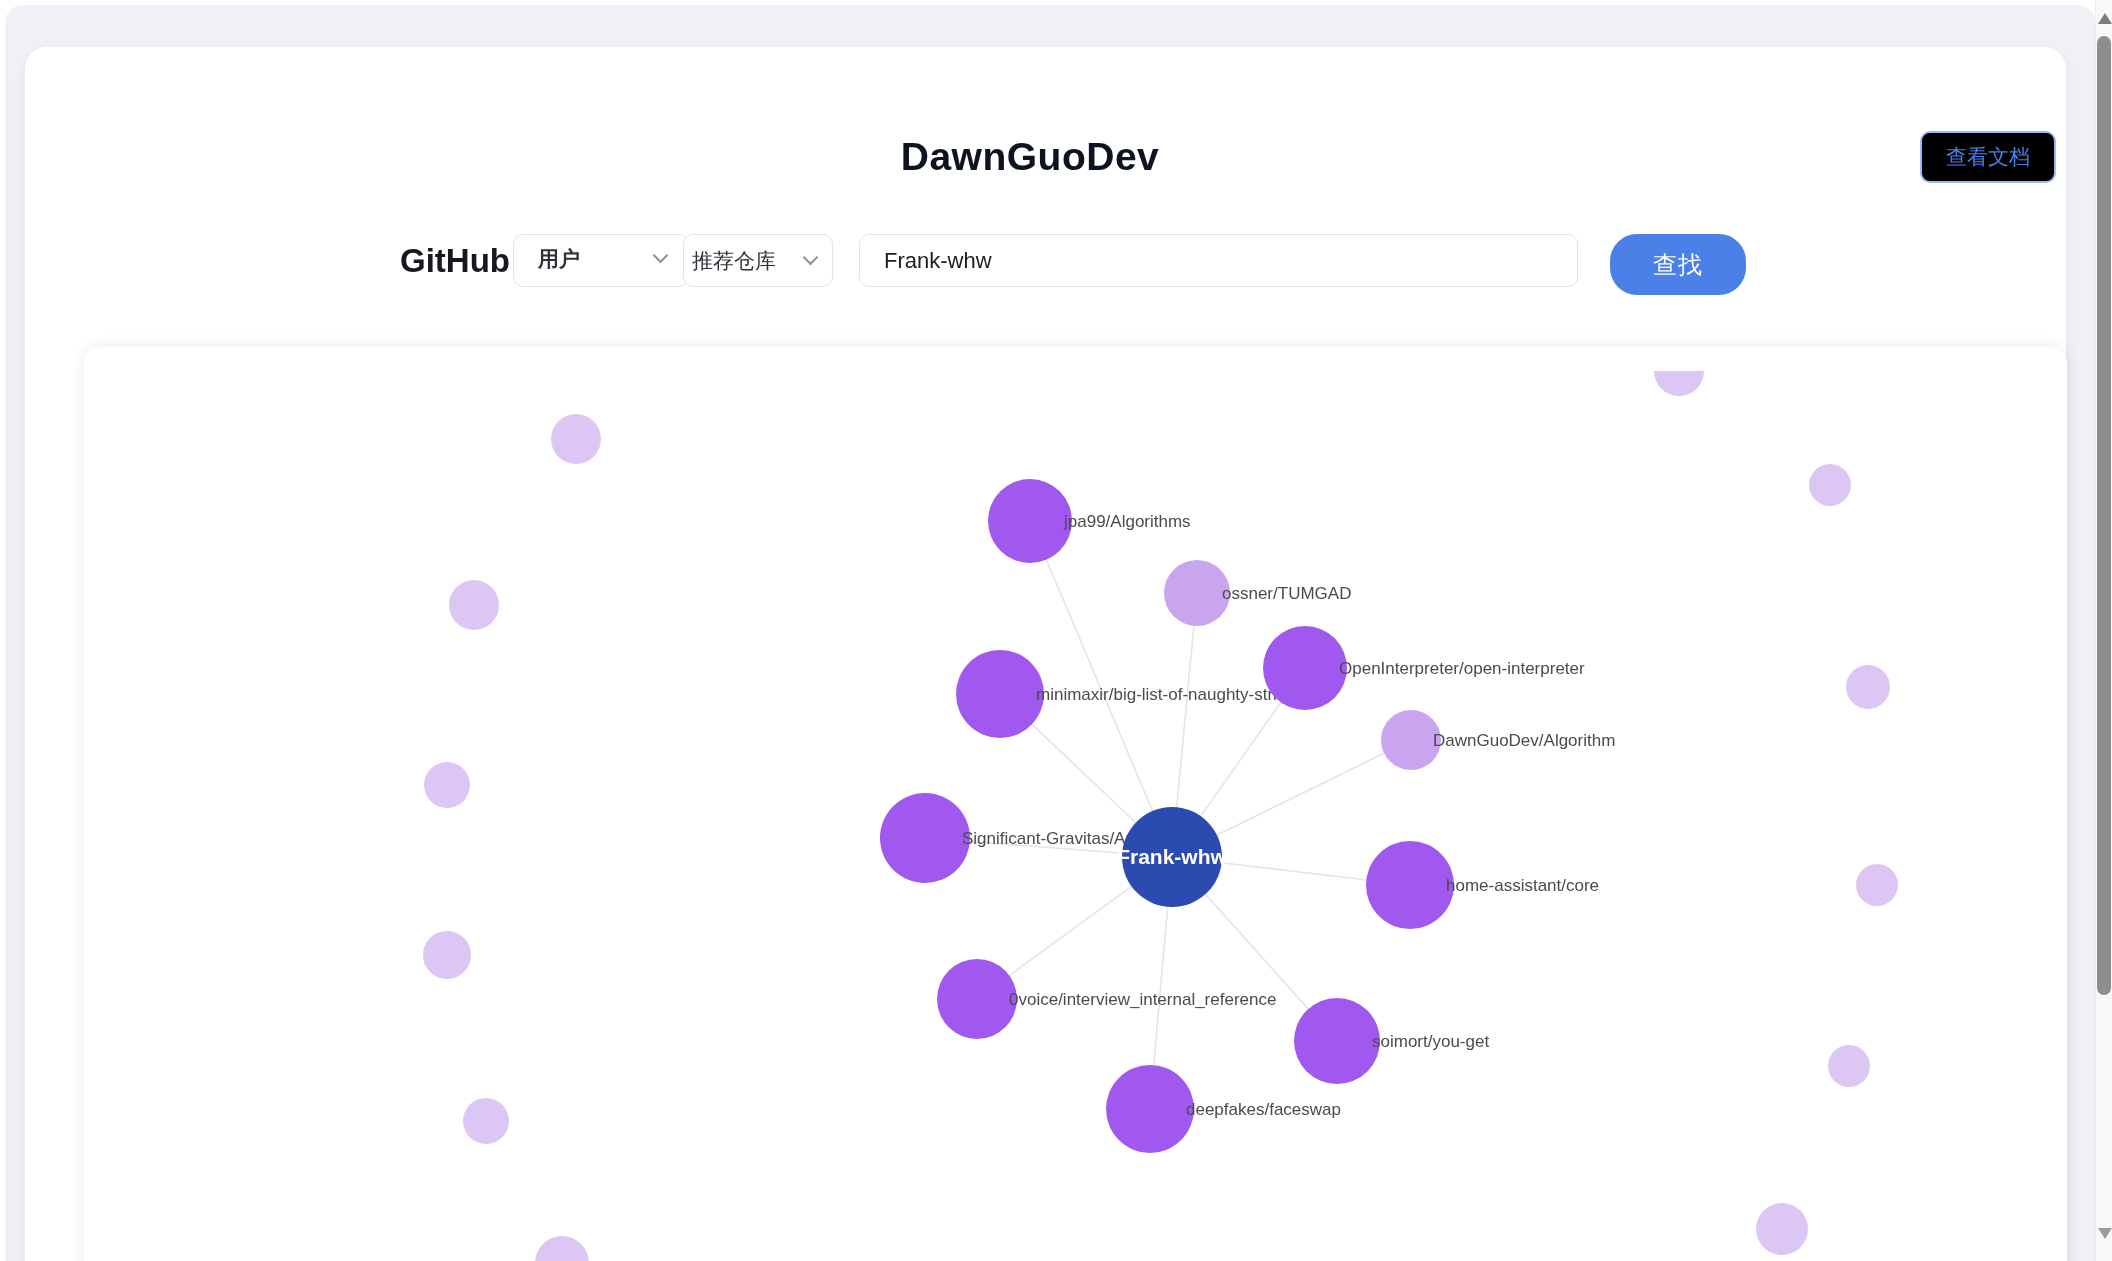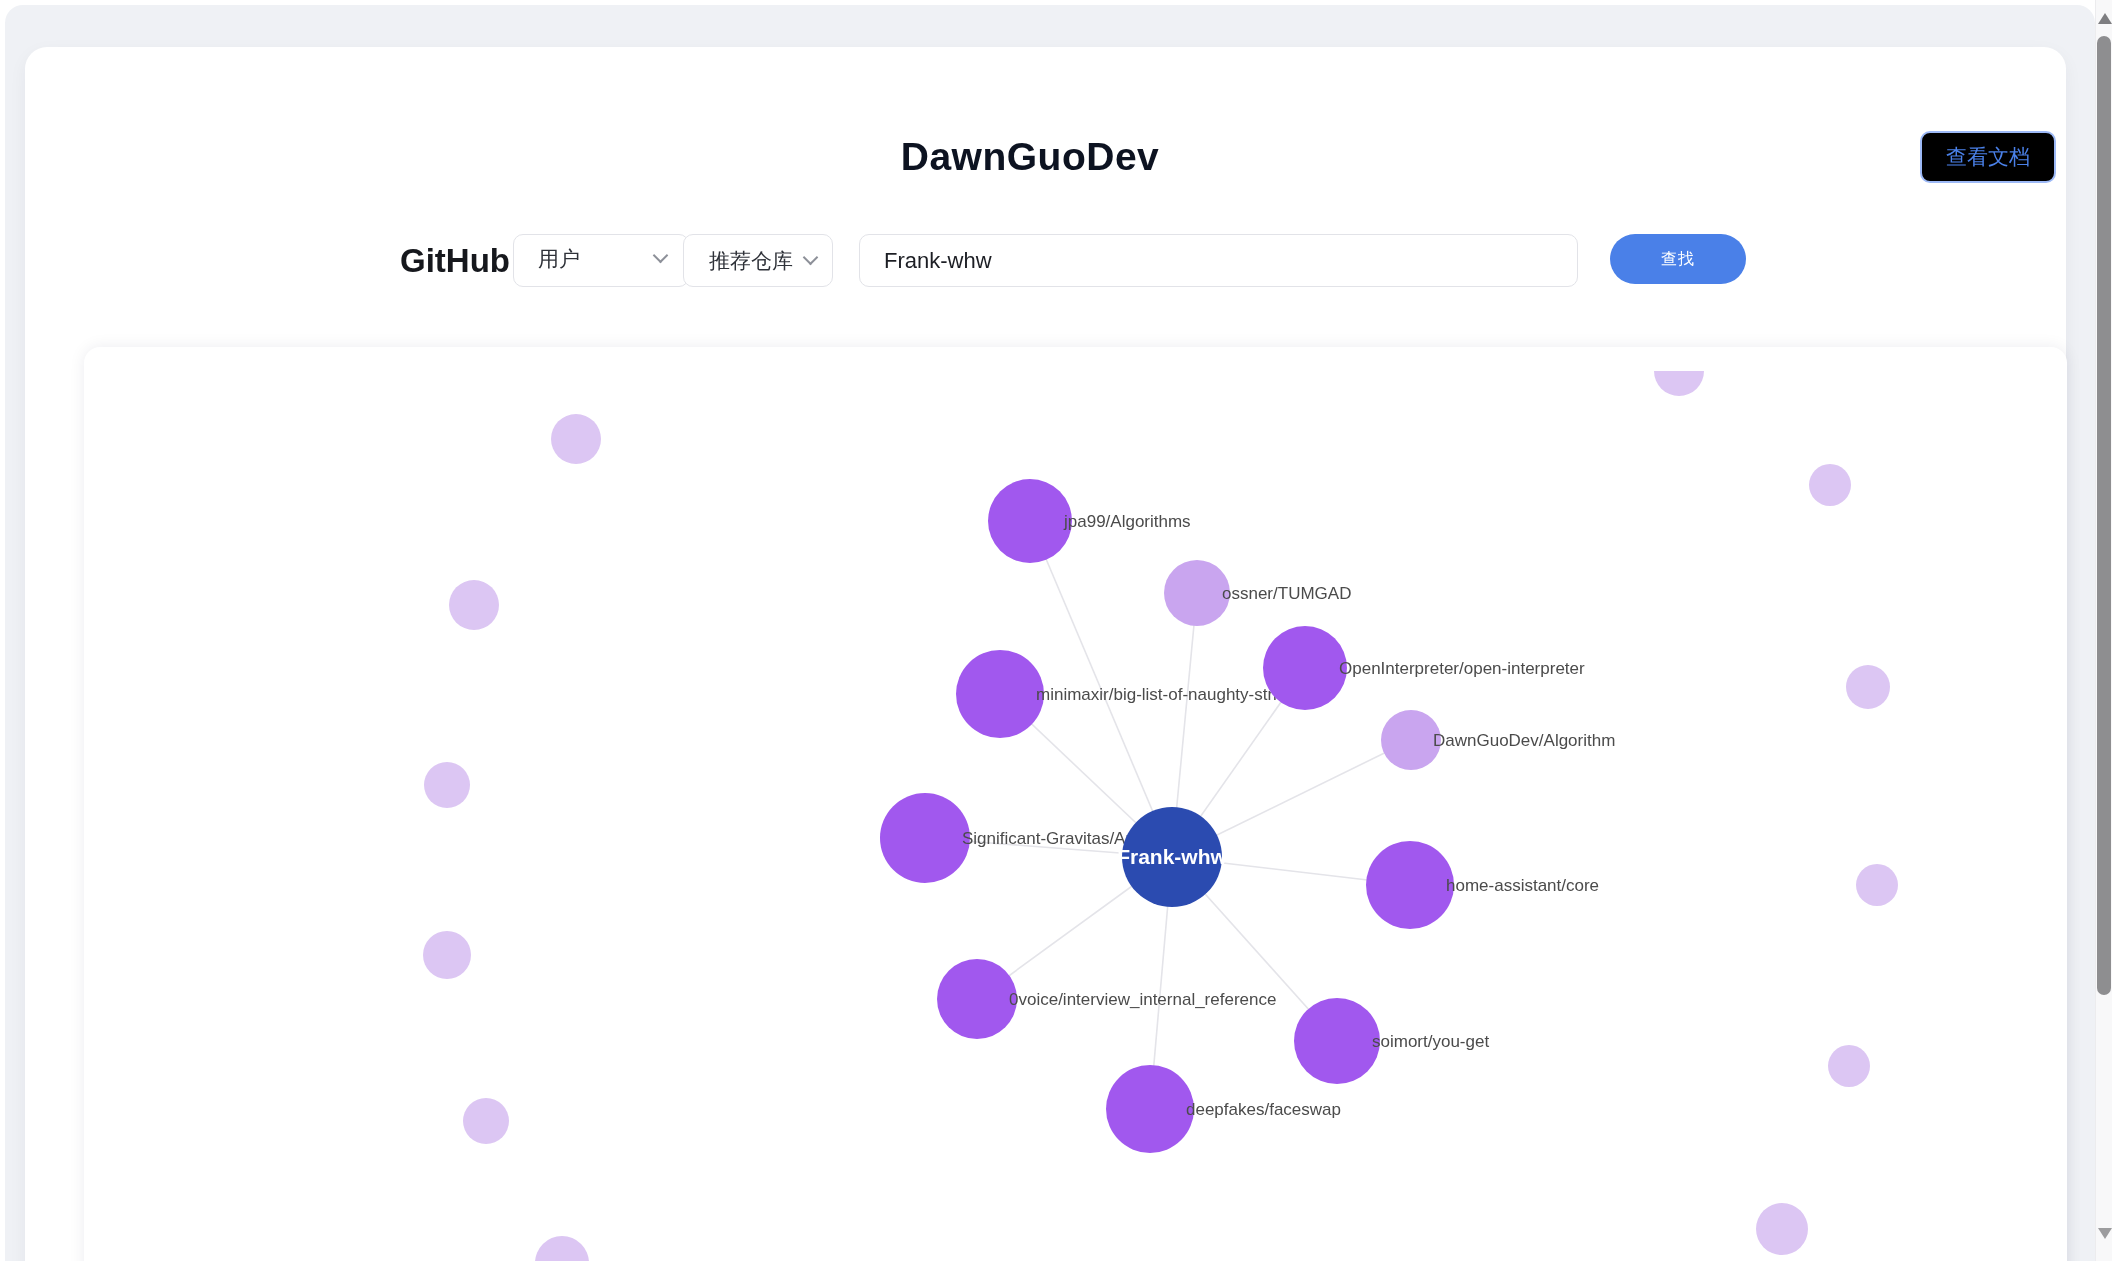--- a/index.html
+++ b/index.html
@@ -33,37 +33,37 @@
     position:absolute; left:375px; top:187px; height:53px;
     display:flex; align-items:center;
     font-size:33px; font-weight:700; color:#16181d;
   }
   .select-box {
     position:absolute; top:187px; height:53px; background:#fff;
     border:1px solid #e2e3e8; border-radius:10px;
     display:flex; align-items:center; justify-content:space-between;
     font-size:21px; color:#2e3138; cursor:pointer;
   }
-  .select-user { left:488px; width:176px; padding:0 22px 4px 24px; }
-  .select-repo { left:658px; width:150px; padding:0 16px 0 25px; }
+  .select-user { left:488px; width:176px; padding:0 22px 4px 24px;font-weight:bold; }
+  .select-repo { left:658px; width:150px; padding:0 16px 0 8px; }
   .chev {
     width:11px; height:11px; margin-top:-6px;
     border-right:2px solid #8d9099; border-bottom:2px solid #8d9099;
     transform:rotate(45deg); flex:0 0 auto;
   }
   .query-input {
     position:absolute; left:834px; top:187px; width:719px; height:53px;
     border:1px solid #e2e3e8; border-radius:10px; background:#fff;
     padding:0 24px; font-size:22px; color:#1c1e24; outline:none;
     font-family:inherit;
   }
   .search-btn {
-    position:absolute; left:1585px; top:187px; width:136px; height:50px;
+    position:absolute; left:1585px; top:187px; width:136px; height:61px;
     background:#4a80e8; border:none; border-radius:27px;
-    color:#ffffff; font-size:16px; cursor:pointer;
+    color:#ffffff; font-size:24px; cursor:pointer;
     display:flex; align-items:center; justify-content:center;
     font-family:inherit; letter-spacing:1px;
   }
   .graph-card {
     position:absolute; left:59px; top:300px; width:1983px; height:1000px;
     background:#ffffff; border-radius:16px;
     box-shadow:0 0 16px rgba(25,30,60,0.08);
   }
   .graph-svg {
     position:absolute; left:0; top:24px; width:1983px; height:976px;

